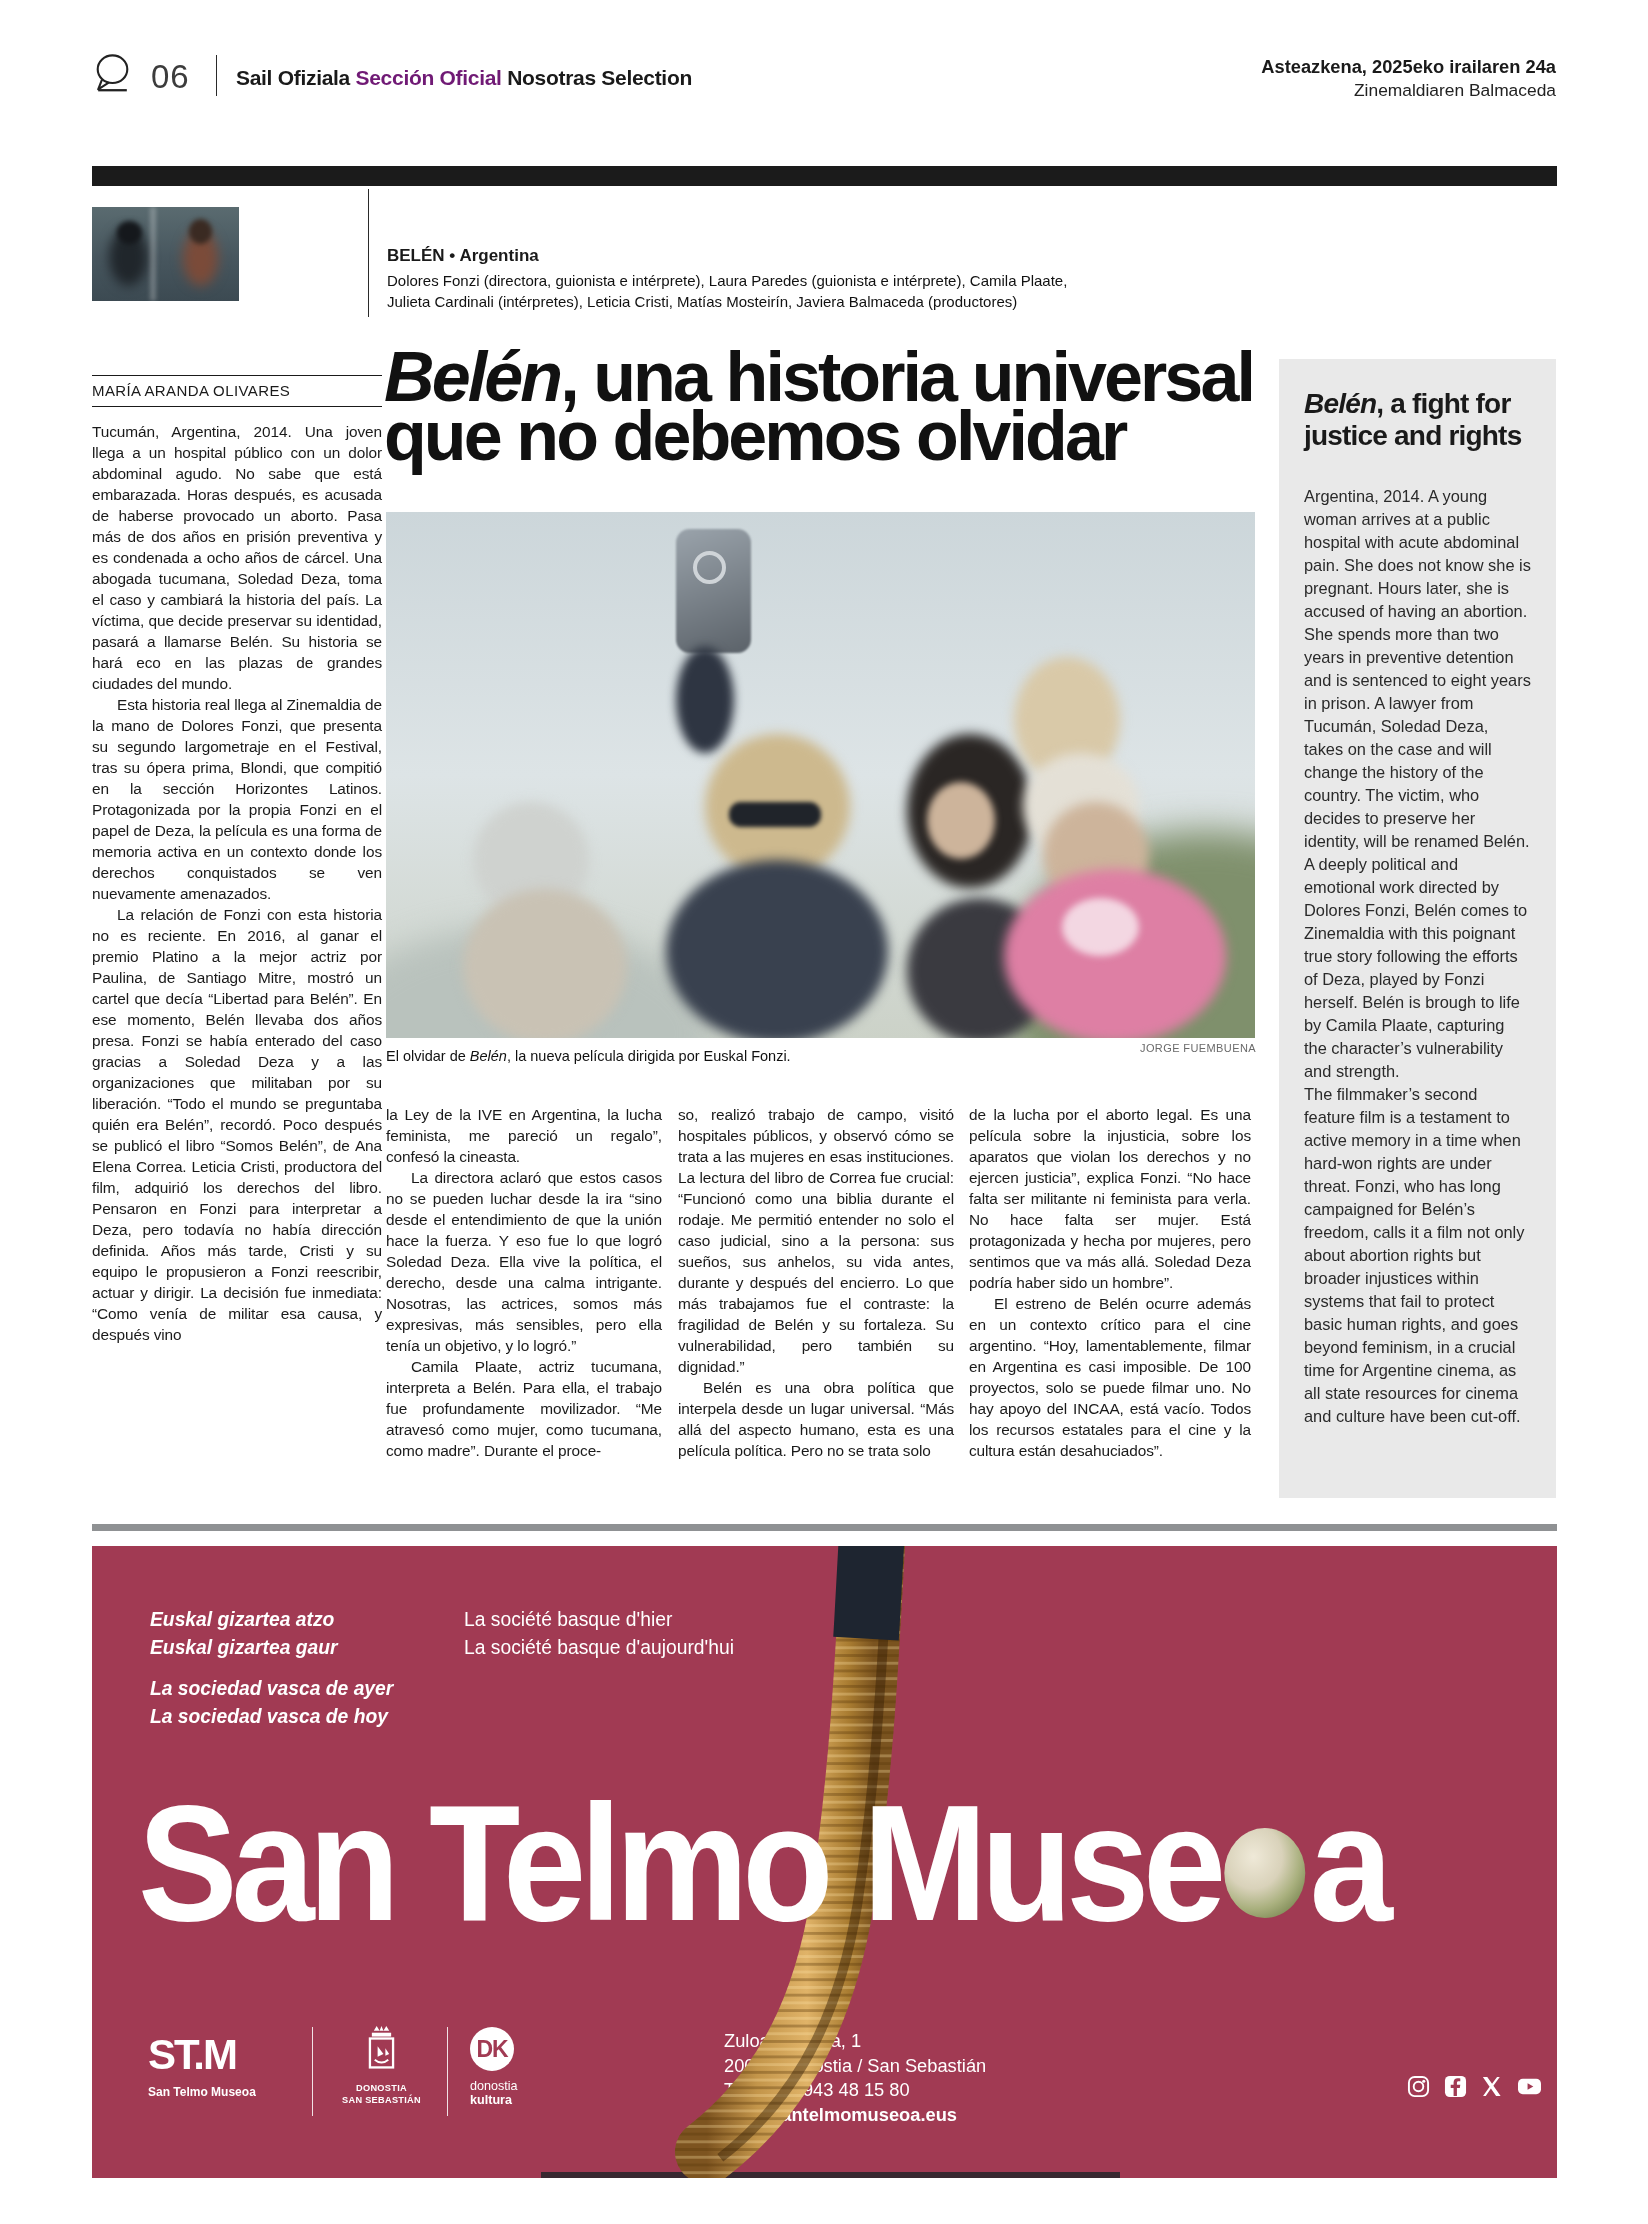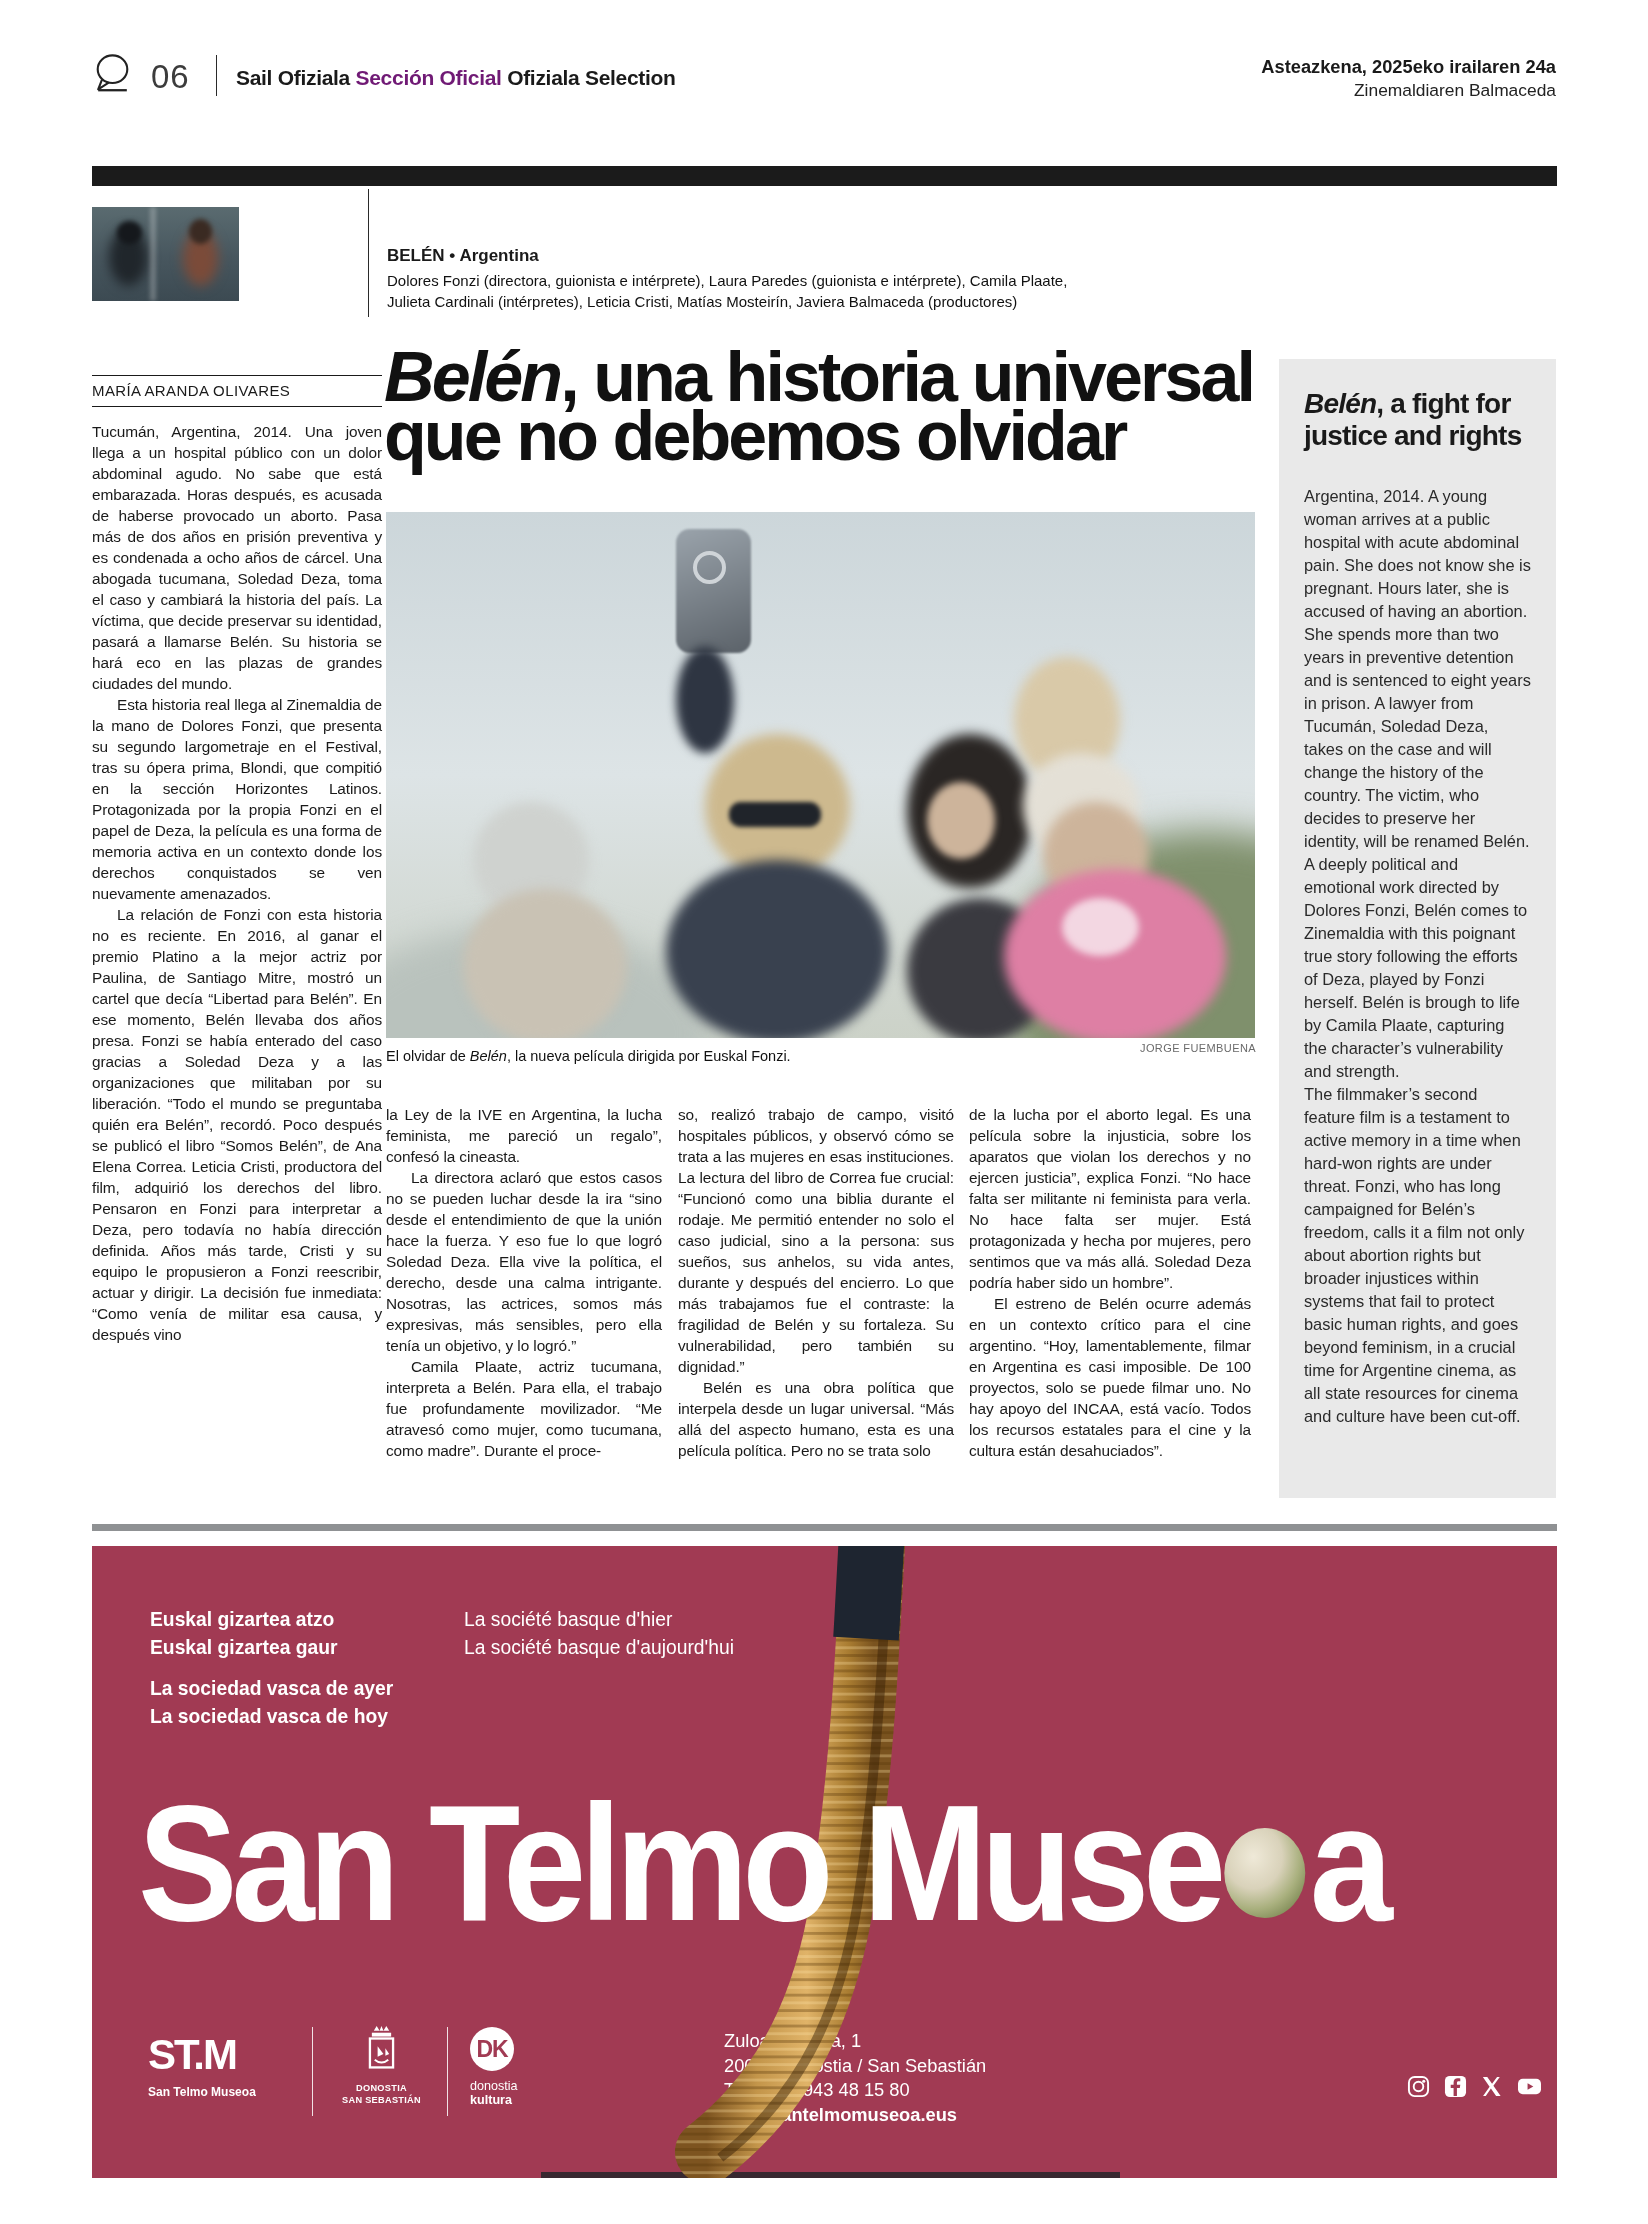--- a/index.html
+++ b/index.html
@@ -82,21 +82,21 @@
       <ellipse cx="21" cy="17" rx="15.5" ry="14.5" fill="none" stroke="#222" stroke-width="2.2"></ellipse>
       <path d="M10 28 L6 38 L17 31" fill="none" stroke="#222" stroke-width="2.2" stroke-linejoin="round"></path>
       <line x1="6" y1="39" x2="36" y2="39" stroke="#222" stroke-width="2.4"></line>
     </svg>
   </div>
   <div class="abs pagenum" style="left:151px;top:58px;">06</div>
   <div class="abs vline" style="left:216px;top:55px;height:41px;"></div>
   <div class="abs hdr-sec" style="left:236px;top:66px;">
     <span>Sail Ofiziala</span>
     <span class="gray">Sección Oficial</span>
-    <span>Ofiziala Selection</span>
+    <span>Nosotras Selection</span>
   </div>
   <div class="abs hdr-date" style="right:92px;top:56px;width:483px;">Asteazkena, 2025eko irailaren 24a</div>
   <div class="abs hdr-pub" style="right:92px;top:80px;width:483px;">Zinemaldiaren Balmaceda</div>
 
   <div class="abs blackbar" style="left:92px;top:166px;width:1465px;height:20px;"></div>
 
   <div class="abs thumb" style="left:92px;top:207px;width:147px;height:94px;">
     <div class="blob" style="left:17.4px;top:21px;width:39px;height:58px;background:#20262b;"></div>
     <div class="blob" style="left:25px;top:13.5px;width:25px;height:23px;background:#15181c;filter:blur(2.9px);"></div>
     <div class="blob" style="left:91px;top:23px;width:35px;height:56px;background:#7b4b39;"></div>
@@ -196,21 +196,21 @@
           <rect y="0" width="12" height="3" fill="rgba(90,55,10,0.35)"></rect>
           <rect y="8" width="12" height="3" fill="rgba(255,230,170,0.30)"></rect>
         </pattern>
       </defs>
       <path d="M265 -12 C258 120, 252 240, 232 370 C216 468, 180 560, 92 628" fill="none" stroke="url(#wick)" stroke-width="66" stroke-linecap="round"></path>
       <path d="M265 -12 C258 120, 252 240, 232 370 C216 468, 180 560, 92 628" fill="none" stroke="url(#weave)" stroke-width="66" stroke-linecap="round"></path>
       <path d="M281 -12 C274 120, 268 240, 248 372 C232 470, 196 564, 106 634" fill="none" stroke="rgba(50,28,5,0.45)" stroke-width="10"></path>
       <path d="M263 -12 C261 30, 259 62, 257 96" fill="none" stroke="#1e2530" stroke-width="68"></path>
     </svg>
 
-    <div class="abs ad-col bold" style="left:58px;top:60px;">
+    <div class="abs ad-col bold" style="left:58px;top:60px;font-style:italic;">
       <div class="grp">
         <p>Euskal gizartea atzo</p>
         <p>Euskal gizartea gaur</p>
       </div>
       <div class="grp">
         <p>La sociedad vasca de ayer</p>
         <p>La sociedad vasca de hoy</p>
       </div>
     </div>
     <div class="abs ad-col" style="left:372px;top:60px;">

